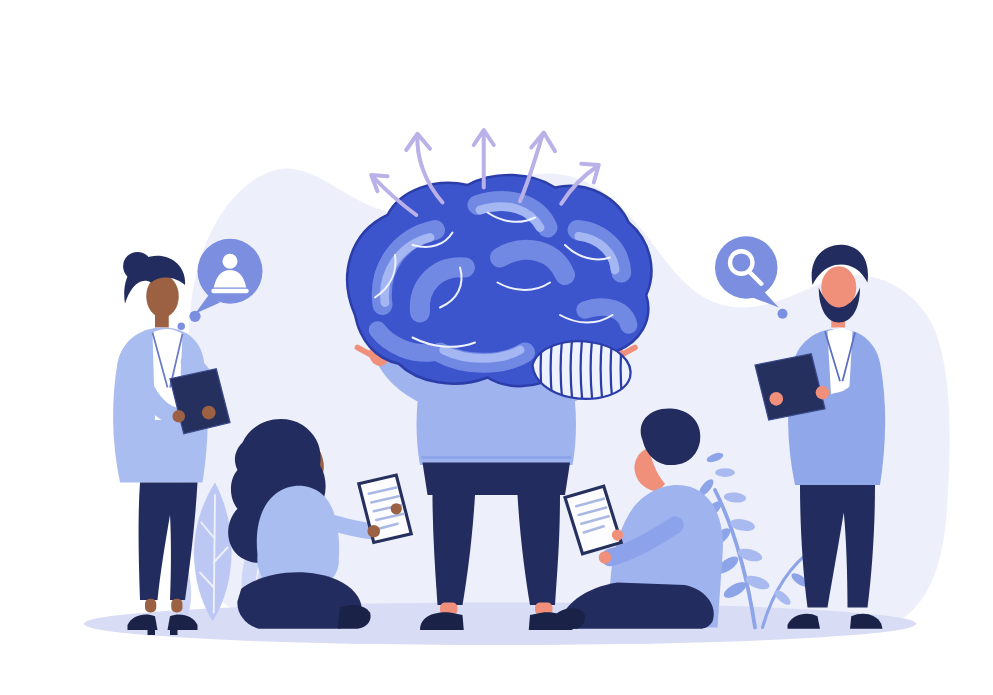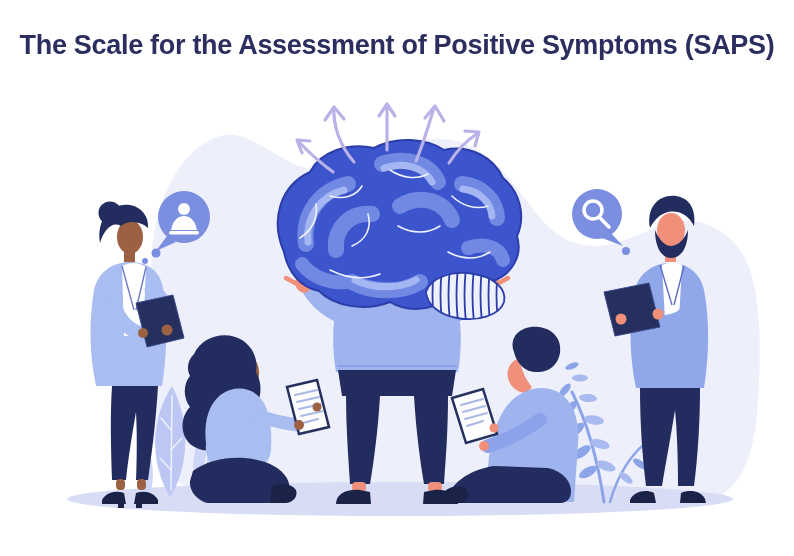--- a/index.html
+++ b/index.html
@@ -33,21 +33,20 @@
   .s-sweaterd{stroke:#8ca2ea;stroke-linecap:round;fill:none}
   .s-tabtext{stroke:var(--tablet_text);stroke-width:2;stroke-linecap:round}
   .s-lapel{stroke:#6a7cc9;stroke-width:1.4;fill:none}
   .s-vein{stroke:#eef1fc;stroke-width:1.5;fill:none;stroke-linecap:round}
   .s-white{stroke:var(--bubble_icon);fill:none;stroke-linecap:round}
 </style>
 </head>
 <body>
 
 <div class="page">
-  <div class="title">The Scale for the Assessment of Positive Symptoms (SAPS)</div>
 
   <svg class="illustration" width="794" height="484" viewBox="0 72 794 484" xmlns="http://www.w3.org/2000/svg">
 
     <path class="f-blob" d="M 220 136 C 182 148 156 196 152 252 C 148 316 138 376 150 430 C 160 472 186 498 228 503
          L 700 503 C 736 498 753 462 757 414 C 761 360 762 306 750 270 C 740 238 706 214 672 222
          C 640 230 610 256 572 242 C 536 228 524 186 486 156 C 458 134 428 136 406 146
          C 376 160 338 178 306 168 C 276 160 248 128 220 136 Z"></path>
 
     <ellipse class="f-ground" cx="400" cy="499" rx="333" ry="17"></ellipse>
 

